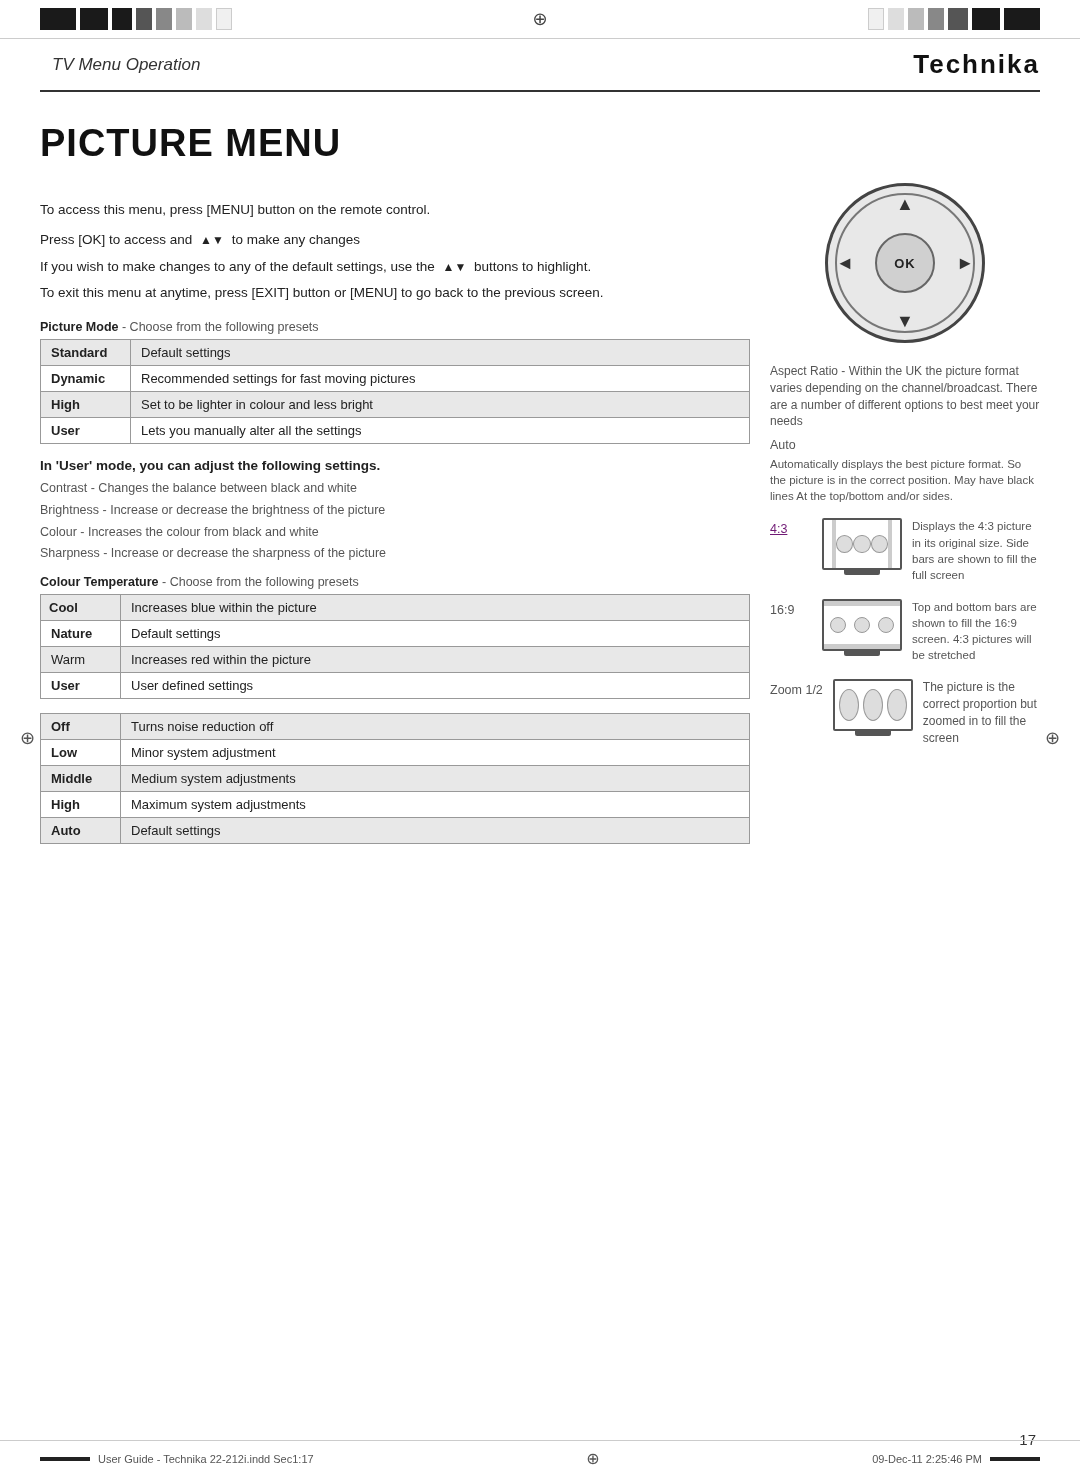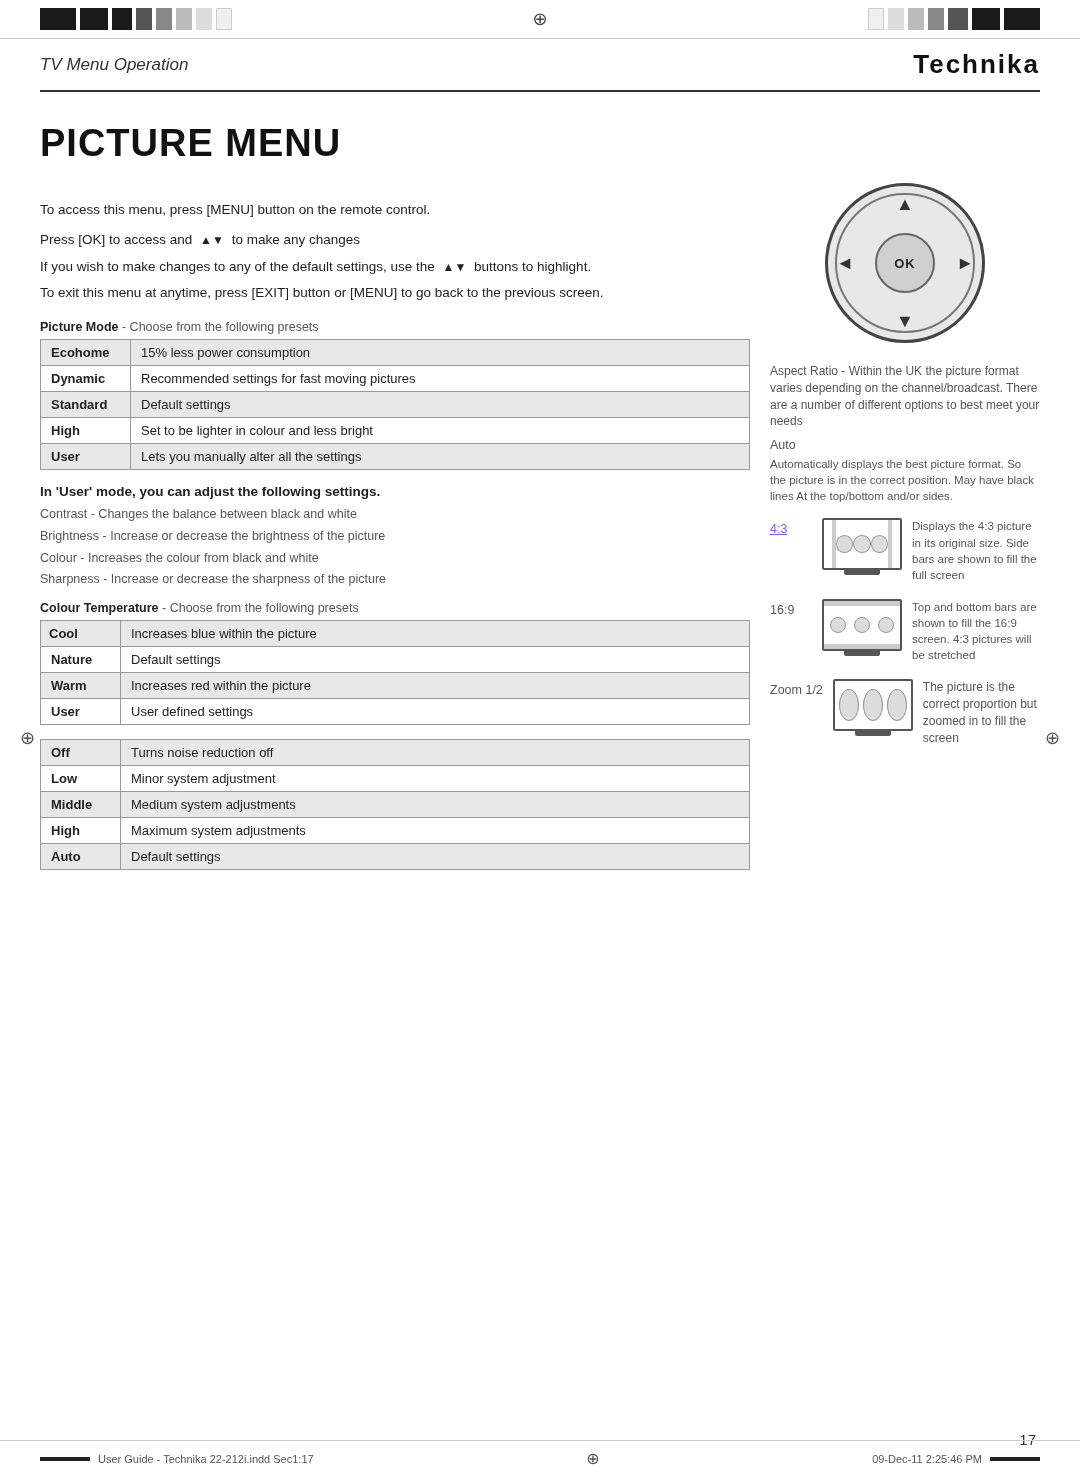--- a/index.html
+++ b/index.html
@@ -174,21 +174,21 @@
     <div class="block block-lighter" style="width:16px;"></div>
     <div class="block block-light" style="width:16px;"></div>
     <div class="block block-mid" style="width:16px;"></div>
     <div class="block block-dark" style="width:20px;"></div>
     <div class="block block-black" style="width:28px;"></div>
     <div class="block block-black" style="width:36px;"></div>
   </div>
 </div>
 
 <div style="margin: 0 40px; padding: 10px 0; display:flex; justify-content:space-between; align-items:center; border-bottom: 2px solid #333;">
-  <span style="font-size:17px; font-style:italic; color:#333;">TV Menu Operation</span>
+  <span style="font-size:17px; font-style:italic; color:#333;margin-left:12px;">TV Menu Operation</span>
   <span style="font-size:26px; font-weight:bold; letter-spacing:2px; color:#111;">Technika</span>
 </div>
 
 <div class="full-content">
 
   <h1 style="font-size:38px; font-weight:900; color:#111; margin: 10px 0 18px 0; letter-spacing:1px;">PICTURE MENU</h1>
 
   <div class="content-row">
 
     <div class="left-col">
@@ -212,30 +212,26 @@
         <p>To exit this menu at anytime, press [EXIT] button or [MENU] to go back to the previous screen.</p>
       </div>
 
       <div>
         <p style="font-size:12.5px; color:#555; margin-bottom:5px;">
           <strong style="color:#222;">Picture Mode</strong><span> - Choose from the following presets</span>
         </p>
         <table class="setting-table">
           <tbody id="picture-mode-tbody">
               <tr>
-                <td style="font-weight: bold; width: 90px;">Ecohome</td>
-                <td>15% less power consumption</td>
+                <td style="font-weight: bold; width: 90px;">Standard</td>
+                <td>Default settings</td>
               </tr>
               <tr>
                 <td style="font-weight: bold; width: 90px;">Dynamic</td>
                 <td>Recommended settings for fast moving pictures</td>
-              </tr>
-              <tr>
-                <td style="font-weight: bold; width: 90px;">Standard</td>
-                <td>Default settings</td>
               </tr>
               <tr>
                 <td style="font-weight: bold; width: 90px;">High</td>
                 <td>Set to be lighter in colour and less bright</td>
               </tr>
               <tr>
                 <td style="font-weight: bold; width: 90px;">User</td>
                 <td>Lets you manually alter all the settings</td>
               </tr>
             </tbody>
@@ -256,21 +252,21 @@
           <tbody id="colour-temp-tbody">
               <tr>
                 <td style="font-weight: bold; width: 80px; padding-left: 8px;">Cool</td>
                 <td>Increases blue within the picture</td>
               </tr>
               <tr>
                 <td style="font-weight: bold; width: 80px;">Nature</td>
                 <td>Default settings</td>
               </tr>
               <tr>
-                <td style="font-weight: bold; width: 80px;">Warm</td>
+                <td style="font-weight: normal; width: 80px;">Warm</td>
                 <td>Increases red within the picture</td>
               </tr>
               <tr>
                 <td style="font-weight: bold; width: 80px;">User</td>
                 <td>User defined settings</td>
               </tr>
             </tbody>
         </table>
       </div>
 
@@ -321,21 +317,21 @@
         </div>
       </div>
 
       <p style="font-size:12px; color:#555; line-height:1.4; margin-bottom:6px;">Aspect Ratio - Within the UK the picture format varies depending on the channel/broadcast. There are a number of different options to best meet your needs</p>
 
       <p style="font-size:12.5px; font-weight:normal; color:#555; margin-top:8px; margin-bottom:4px;">Auto</p>
       <p style="font-size:11.5px; color:#555; line-height:1.4; margin-bottom:14px;">Automatically displays the best picture format. So the picture is in the correct position. May have black lines At the top/bottom and/or sides.</p>
 
       <div id="aspect-items-container">
           <div style="display: flex; gap: 10px; align-items: flex-start; margin-bottom: 16px;">
-            <div style="font-size: 12.5px; color: #8b5cf6; min-width: 42px; padding-top: 4px; flex-shrink: 0; text-decoration: underline;">4:3</div>
+            <div style="font-size: 12.5px; color: #701a75; min-width: 42px; padding-top: 4px; flex-shrink: 0; text-decoration: underline;">4:3</div>
             <div style="flex-shrink: 0; width: 80px;">
               <div style="width: 80px; height: 52px; background: rgb(255, 255, 255); border: 2px solid rgb(85, 85, 85); border-radius: 2px; overflow: hidden; position: relative; display: flex; align-items: center; justify-content: center;">
         <div style="position:absolute;left:8px;top:0;bottom:0;width:4px;background:#ccc;"></div>
         <div style="position:absolute;right:8px;top:0;bottom:0;width:4px;background:#ccc;"></div>
         <div style="position:absolute;left:12px;right:12px;top:2px;bottom:2px;display:flex;align-items:center;justify-content:space-around;">
           <div style="width:18px;height:18px;border-radius:50%;border:1px solid #999;background:#ddd;"></div>
           <div style="width:18px;height:18px;border-radius:50%;border:1px solid #999;background:#ddd;"></div>
           <div style="width:18px;height:18px;border-radius:50%;border:1px solid #999;background:#ddd;"></div>
         </div>
       </div>

